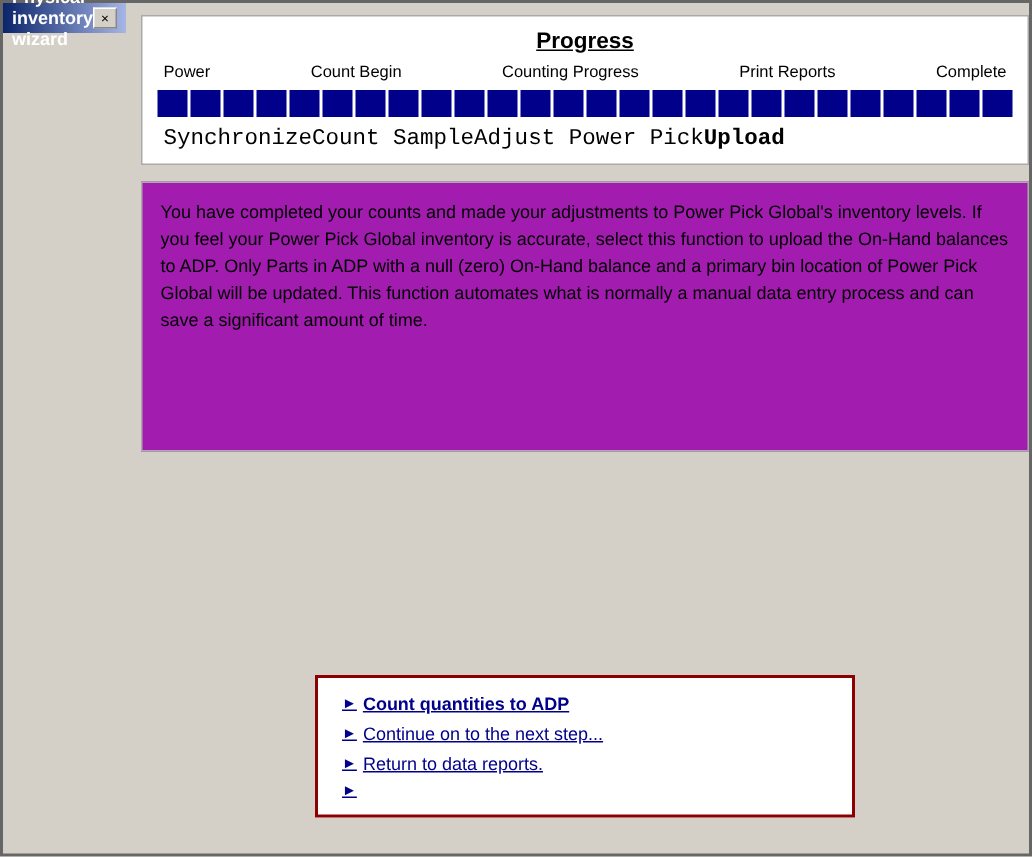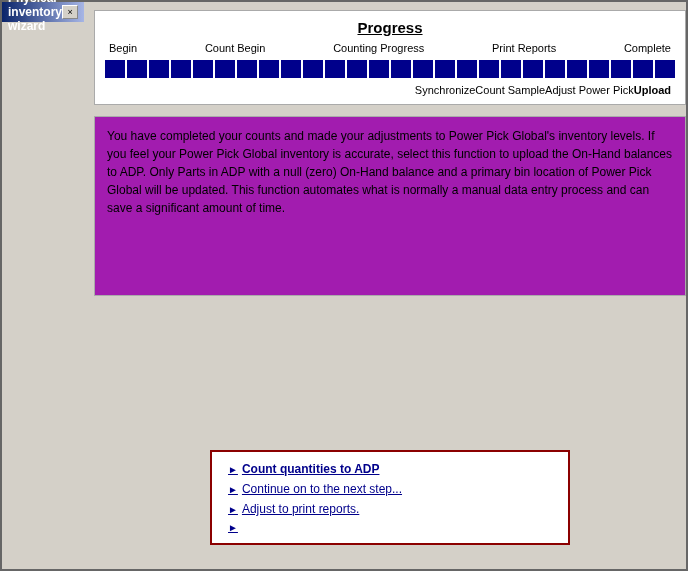--- a/index.html
+++ b/index.html
@@ -79,23 +79,24 @@
       padding: 2px 0;
       margin-bottom: 4px;
     }
     .progress-block {
       width: 20px;
       height: 18px;
       background: #00008b;
     }
     .step-labels-bottom {
       display: flex;
-      justify-content: flex-end;
-      font-size: 11px;
+      justify-content: flex-start;
+      font-size: 15px;
       padding: 0 4px;
+      font-family: Liberation Mono, monospace;
     }
     .step-label-bold {
       font-weight: bold;
     }
     .description-box {
       background: #a21caf;
       border: 1px solid #aaa;
       padding: 10px 12px;
       font-size: 12px;
       line-height: 1.5;
@@ -138,21 +139,21 @@
     <div class="title-bar-buttons">
       <button class="title-bar-btn">×</button>
     </div>
   </div>
 
   <div class="content">
     <div class="progress-section">
       <div class="progress-title">Progress</div>
 
       <div class="step-labels-top">
-        <span>Begin</span>
+        <span>Power</span>
         <span>Count Begin</span>
         <span>Counting Progress</span>
         <span>Print Reports</span>
         <span>Complete</span>
       </div>
 
       <div class="progress-bar-container" id="progress-bar-container">
       <div class="progress-block"></div>
           <div class="progress-block"></div>
           <div class="progress-block"></div>
@@ -199,20 +200,20 @@
       <a class="action-link primary">
         <span class="arrow">►</span>
         <span>Count quantities to ADP</span>
       </a>
       <a class="action-link">
         <span class="arrow">►</span>
         <span>Continue on to the next step...</span>
       </a>
       <a class="action-link">
         <span class="arrow">►</span>
-        <span>Adjust to print reports.</span>
+        <span>Return to data reports.</span>
       </a>
       <a class="action-link">
         <span class="arrow">►</span>
       </a>
     </div>
   </div>
 </div>
 
 </body></html>

